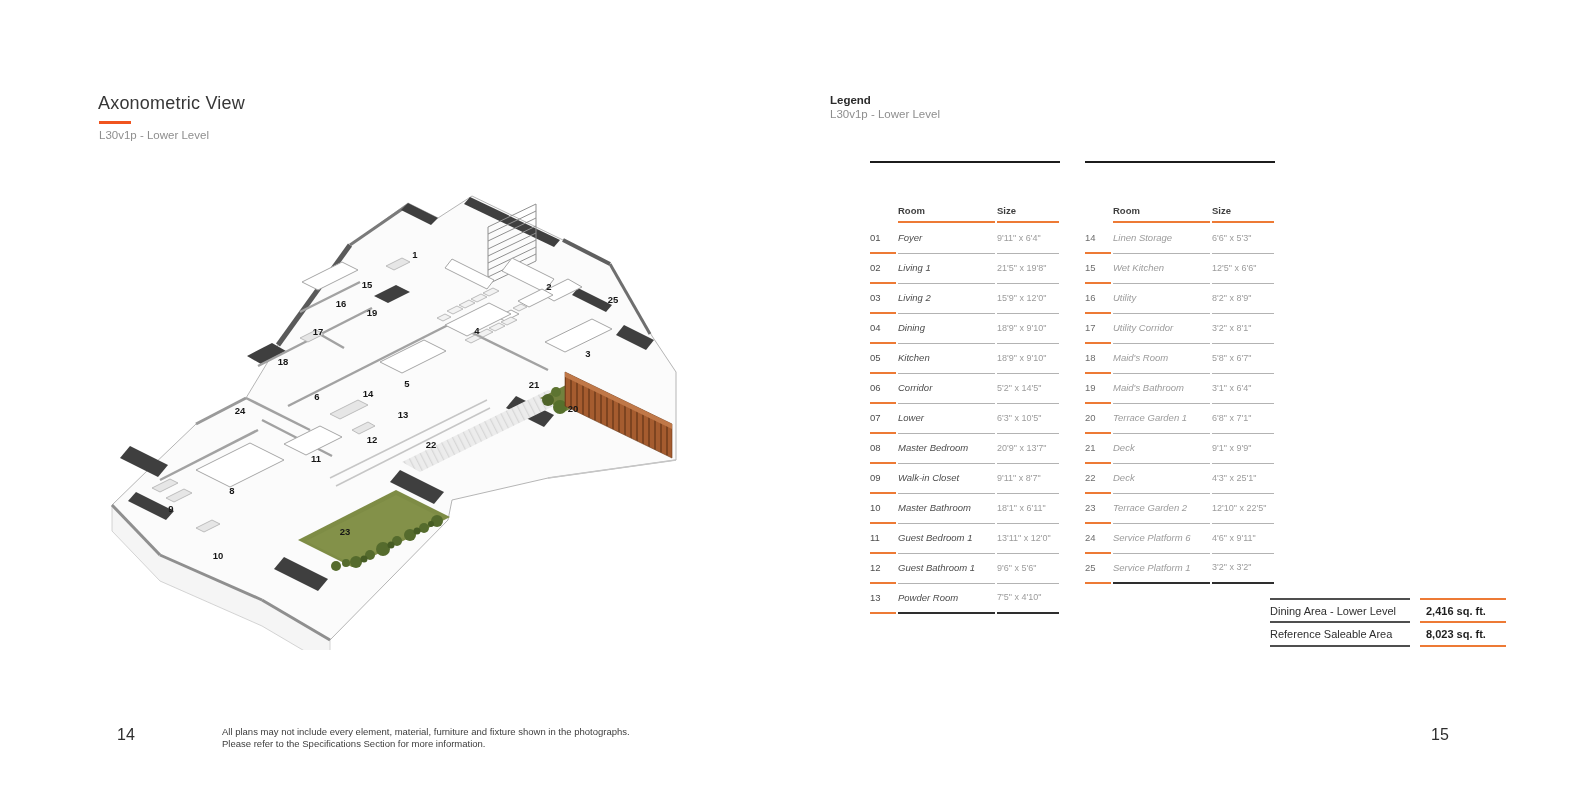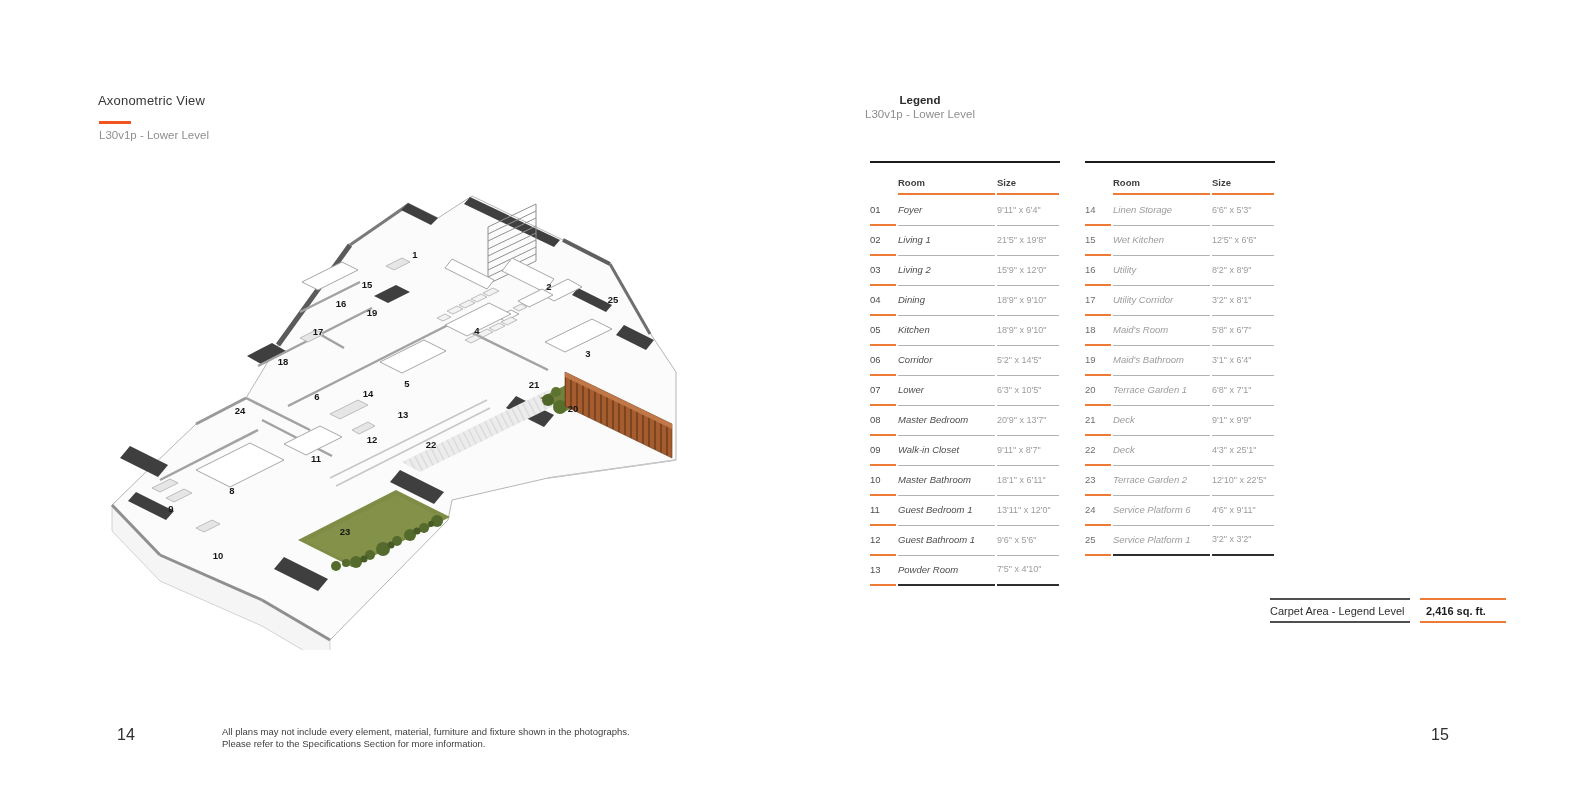--- a/index.html
+++ b/index.html
@@ -9,35 +9,35 @@
     --dark-line:#1c1c1c;
   }
   html,body{margin:0;padding:0;background:#ffffff;}
   .sheet{
     position:relative;width:1592px;height:794px;background:#ffffff;overflow:hidden;
     font-family:"Liberation Sans",sans-serif;-webkit-font-smoothing:antialiased;
   }
   .abs{position:absolute;}
 
   
-  .page-title{left:98px;top:93px;font-size:13px;color:#373737;letter-spacing:.2px;}
+  .page-title{left:98px;top:93px;font-size:18px;color:#373737;letter-spacing:.2px;}
   .title-rule{left:99px;top:121px;width:32px;height:3px;background:var(--accent);}
   .page-subtitle{left:99px;top:129px;font-size:11.5px;color:#8e8e8e;}
 
   
-  .legend-head{left:865px;top:94px;text-align:center;}
+  .legend-head{left:830px;top:94px;}
   .legend-head .lg{font-size:11.5px;font-weight:bold;color:#2b2b2b;}
   .legend-head .ls{font-size:11.5px;color:#8e8e8e;margin-top:2px;}
 
   
   .ltable{width:190px;border-top:2px solid var(--dark-line);}
   #t1{left:870px;top:161px;}
   #t2{left:1085px;top:161px;}
   .lhead,.lrow{display:grid;grid-template-columns:26px 97px 62px;column-gap:2px;}
-  .lhead{height:32px;align-items:end;}
+  .lhead{height:32px;align-items:end;margin-top:28px;}
   .lhead .lc{padding-bottom:5px;font-size:9.5px;font-weight:bold;color:#3f3f3f;}
   .lhead .lroom,.lhead .lsize{border-bottom:2px solid var(--accent-line);}
   .lrow{height:30px;align-items:center;}
   .lrow .lc{height:100%;display:flex;align-items:center;font-size:9.5px;}
   .lrow .lnum{border-bottom:2px solid var(--accent-line);color:#4d4d4d;}
   .lrow .lroom{border-bottom:1px solid var(--gray-line);color:#4d4d4d;font-style:italic;}
   .lrow .lsize{border-bottom:1px solid var(--gray-line);color:#9c9c9c;font-size:9px;}
   .lrow:last-child .lroom,.lrow:last-child .lsize{border-bottom:2px solid #2e2e2e;}
   #t2 .lrow .lnum{color:#6e6e6e;}
   #t2 .lrow .lroom{color:#9c9c9c;}
@@ -384,22 +384,26 @@
       </div>
       <div class="lrow">
         <div class="lc lnum">25</div>
         <div class="lc lroom">Service Platform 1</div>
         <div class="lc lsize">3'2" x 3'2"</div>
       </div>
     </div>
 
   <div class="abs" id="areas">
       <div class="arow">
-        <div class="al">Carpet Area - Legend Level</div>
+        <div class="al">Dining Area - Lower Level</div>
         <div class="av">2,416 sq. ft.</div>
+      </div>
+      <div class="arow">
+        <div class="al">Reference Saleable Area</div>
+        <div class="av">8,023 sq. ft.</div>
       </div>
       <div class="acloser">
         <div class="al"></div>
         <div class="av"></div>
       </div>
     </div>
 
   <div class="abs disclaimer">
     <div>All plans may not include every element, material, furniture and fixture shown in the photographs.</div>
     <div>Please refer to the Specifications Section for more information.</div>

